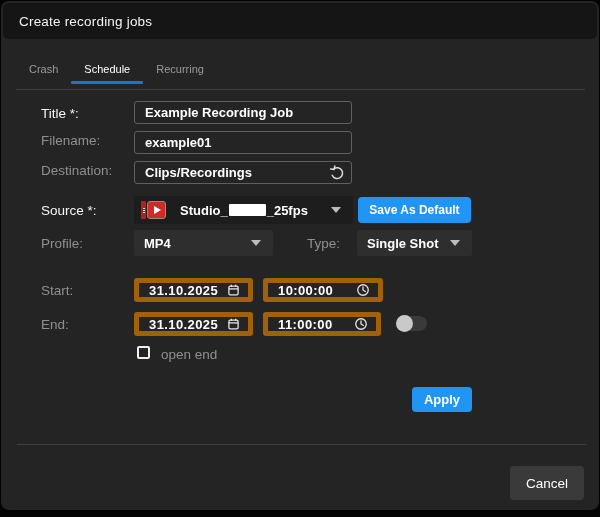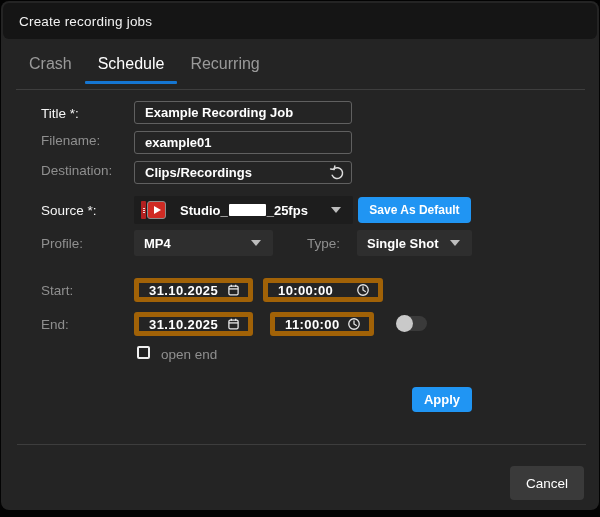--- a/index.html
+++ b/index.html
@@ -23,22 +23,22 @@
     position:absolute;left:2px;top:2px;right:2px;height:36px;
     background:var(--titlebar-bg);border-radius:6px;
     display:flex;align-items:center;padding-left:16px;
     color:#f2f2f2;font-size:13.5px;letter-spacing:.2px;
   }
   
   .tabs{
     position:absolute;left:15px;top:54px;height:28px;display:flex;
   }
   .tab{
-    position:relative;padding:0 13px;display:flex;
-    color:#9a9a9a;font-size:16px;cursor:pointer;
+    position:relative;padding:0 13px;display:flex;align-items:center;
+    color:#9a9a9a;font-size:11px;cursor:pointer;
   }
   .tab.active{color:#ffffff;}
   .tab.active::after{
     content:"";position:absolute;left:0;right:0;bottom:-1px;height:3px;
     background:var(--tab-underline);border-radius:1px;
   }
   .tabs-separator{
     position:absolute;left:15px;top:88px;width:569px;height:1px;background:#3e3e3e;
   }
   
@@ -215,21 +215,21 @@
     <div class="dtinput" style="left:133px;top:311px;width:119px">
       <span>31.10.2025</span>
       <span>
         <svg width="13" height="14" viewBox="0 0 24 24">
           <rect x="3.5" y="5" width="17" height="16" rx="2.5" fill="none" stroke="#e6e6e6" stroke-width="2.4"></rect>
           <path d="M3.5 10 H20.5" stroke="#e6e6e6" stroke-width="2.4"></path>
           <path d="M8 2.5 V6 M16 2.5 V6" stroke="#e6e6e6" stroke-width="2.4"></path>
         </svg>
       </span>
     </div>
-    <div class="dtinput" style="left:269px;top:311px;width:104px">
+    <div class="dtinput" style="left:262px;top:311px;width:118px">
       <span>11:00:00</span>
       <span>
         <svg width="14" height="14" viewBox="0 0 24 24">
           <circle cx="12" cy="12" r="9" fill="none" stroke="#e6e6e6" stroke-width="2.2"></circle>
           <path d="M12 6.5 V12 L16 14.5" fill="none" stroke="#e6e6e6" stroke-width="2.2" stroke-linecap="round"></path>
         </svg>
       </span>
     </div>
     <div class="toggle">
       <span class="knob"></span>

